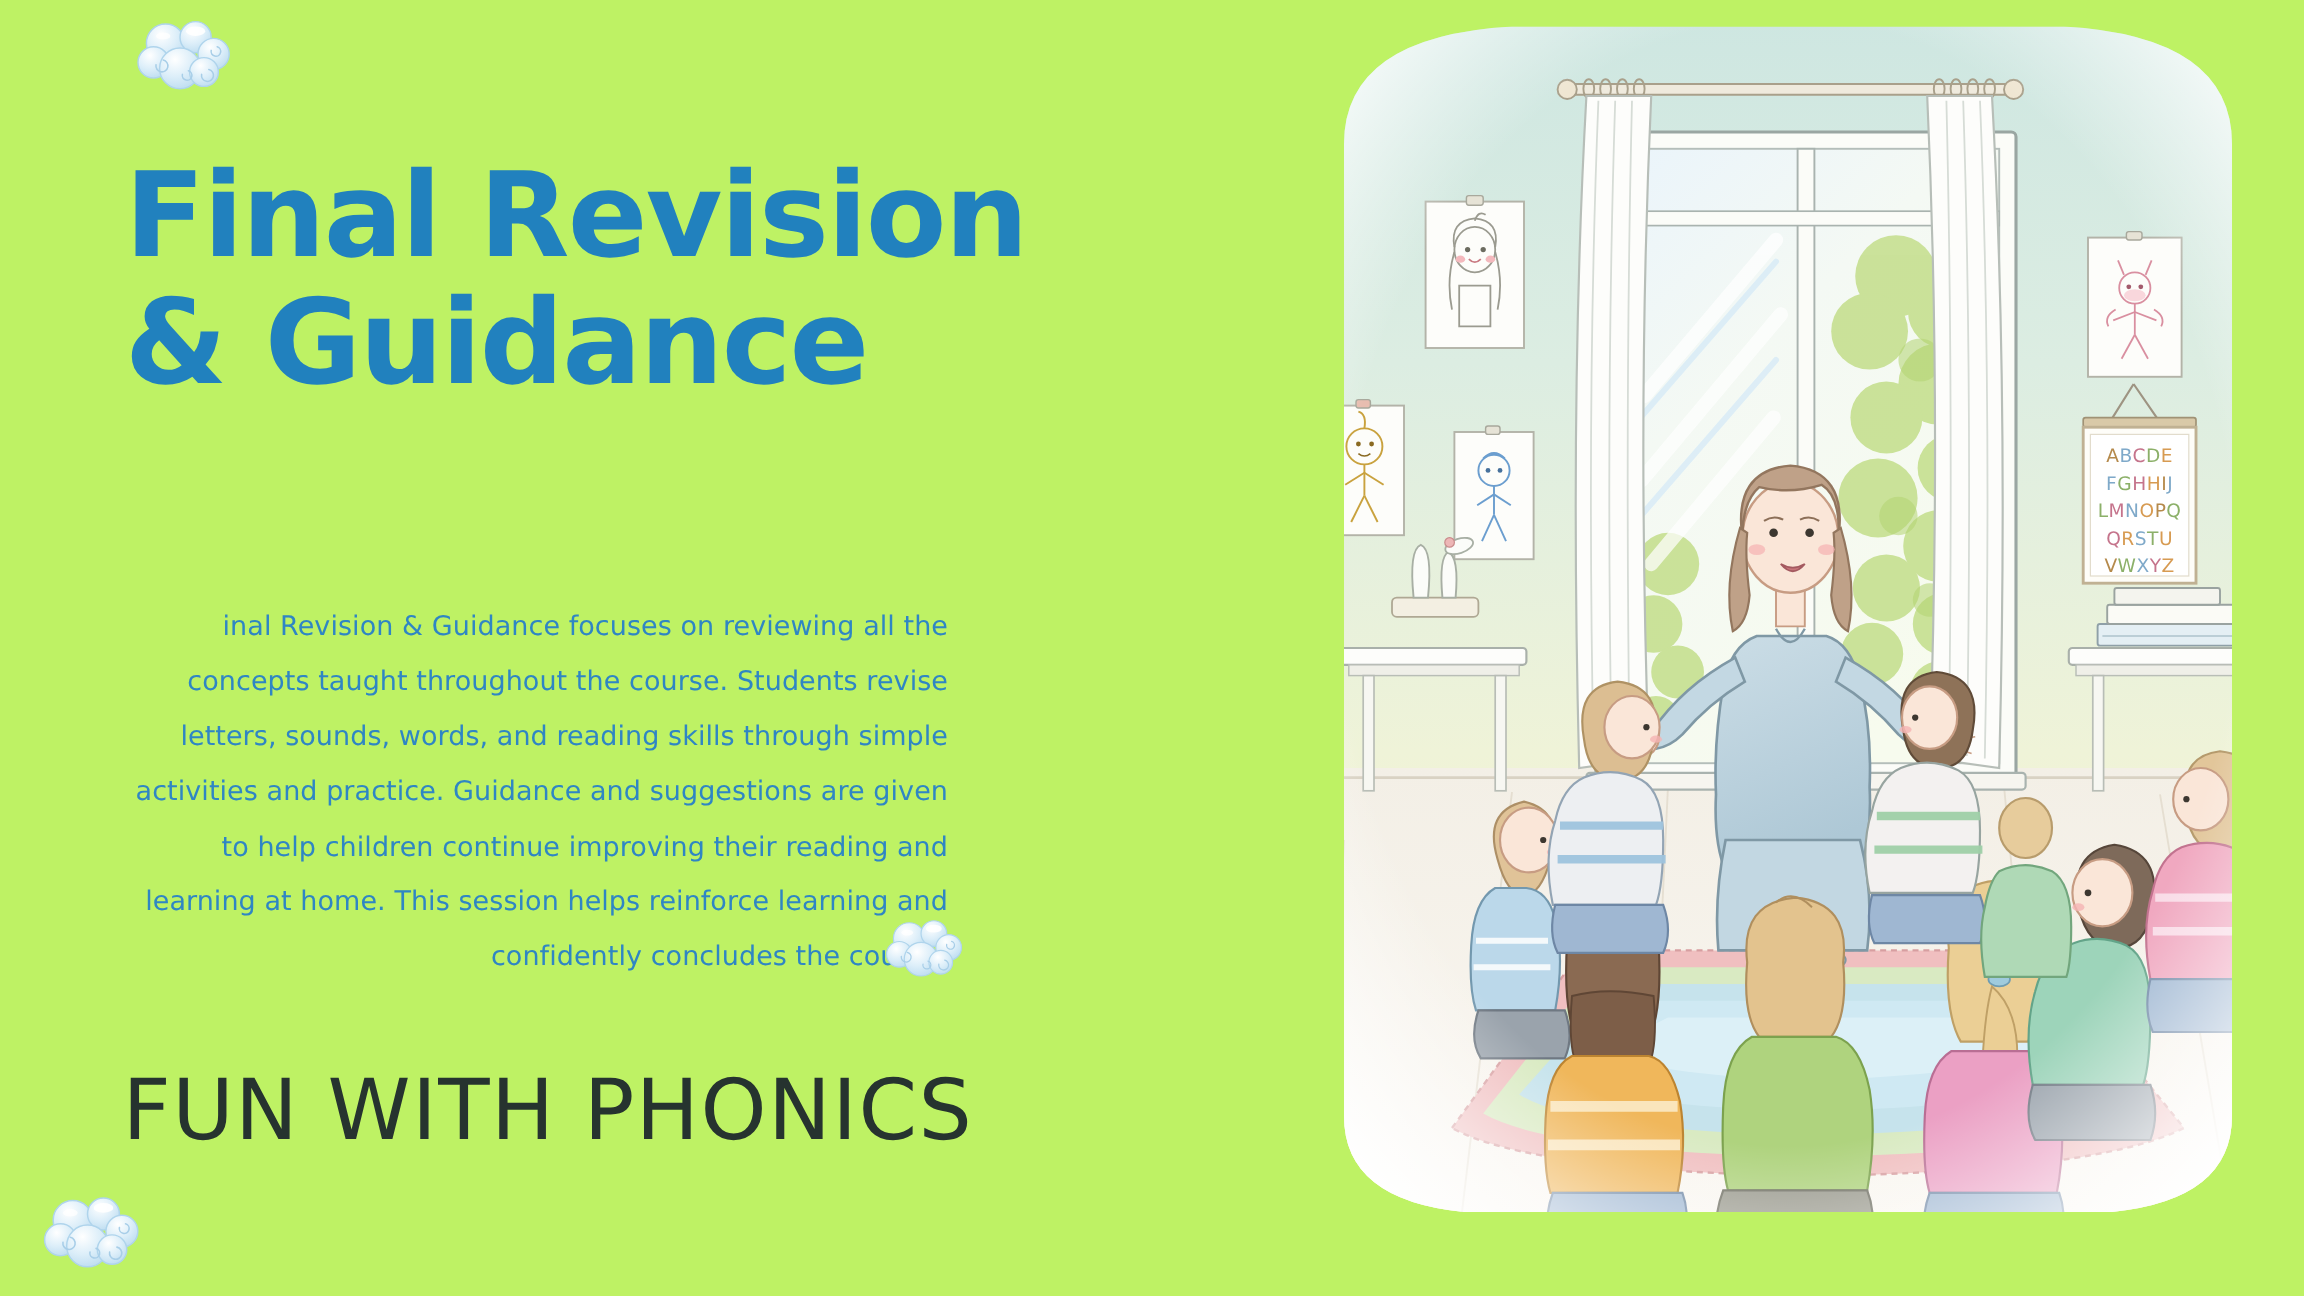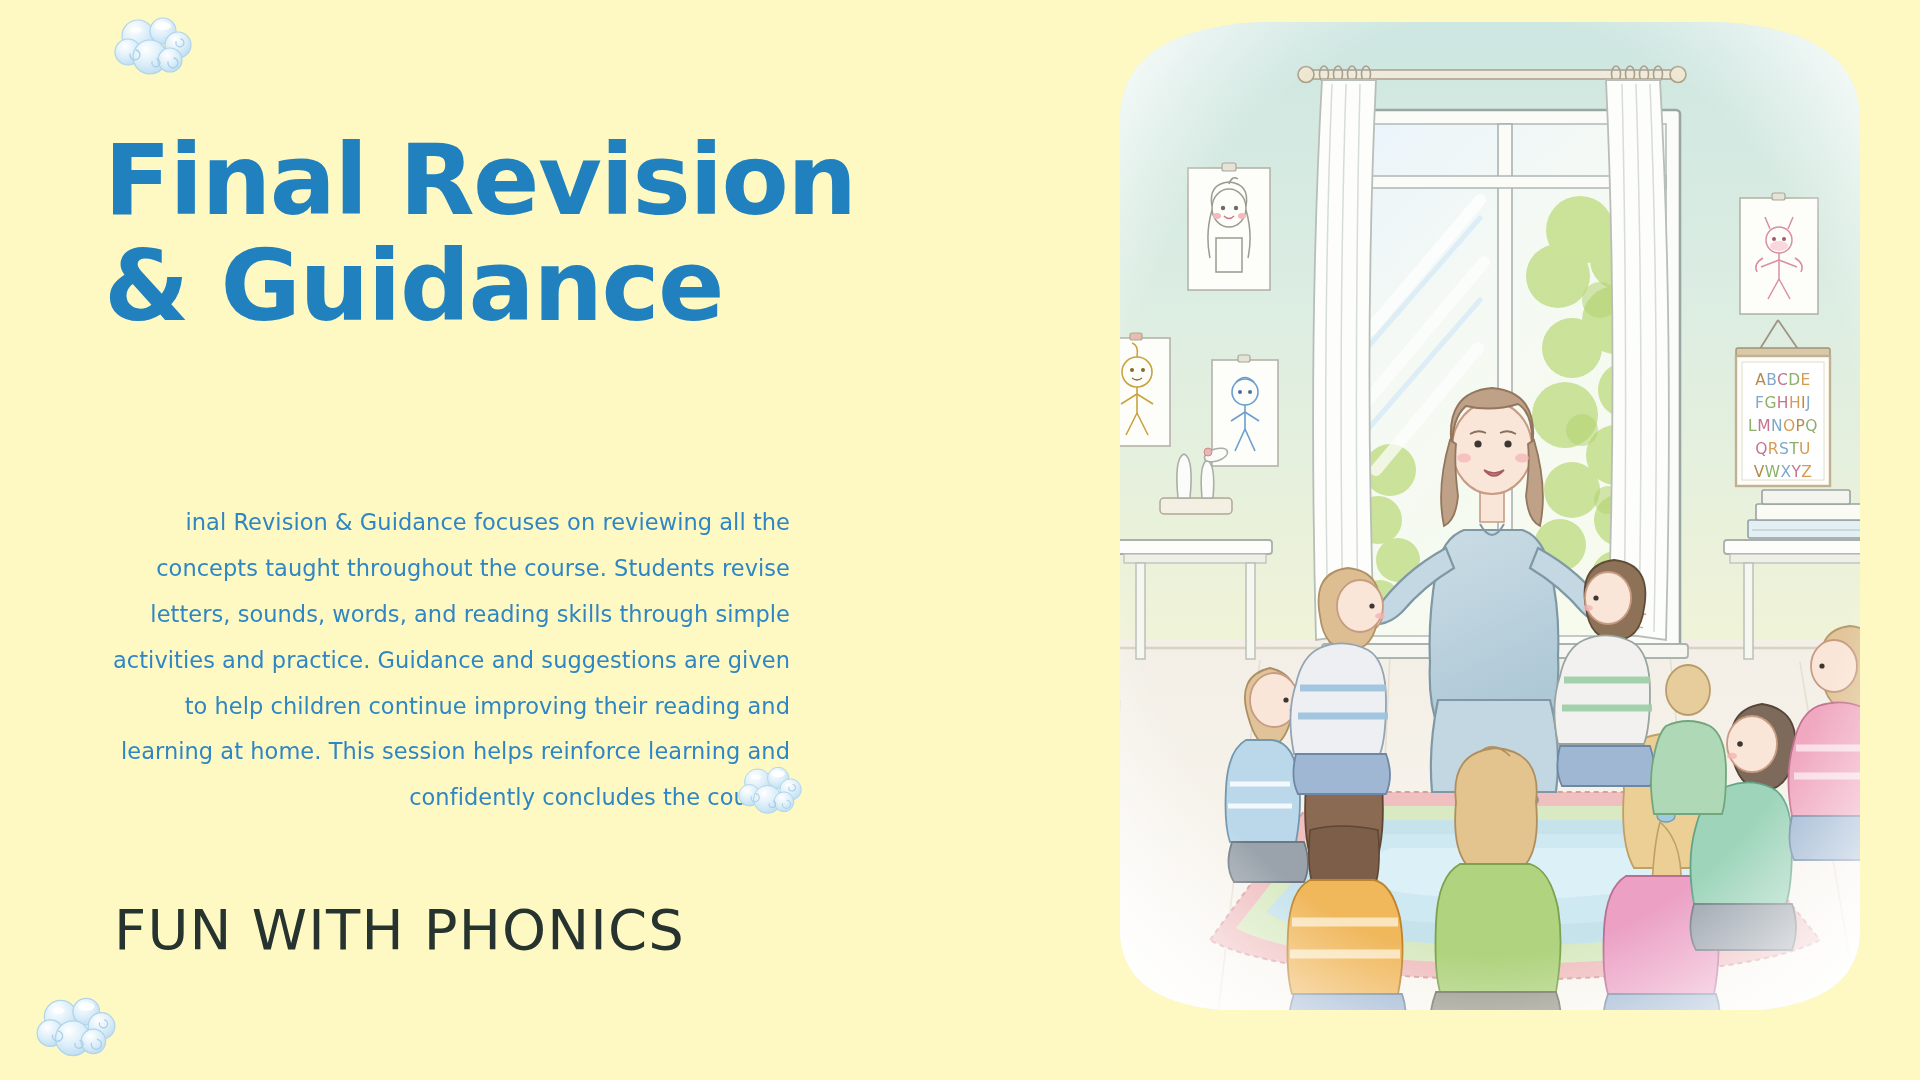--- a/index.html
+++ b/index.html
@@ -12,21 +12,21 @@
     width: 1920px;
     height: 1080px;
     overflow: hidden;
     position: relative;
     font-family: "Liberation Sans", "DejaVu Sans", sans-serif;
   }
 
   .slide {
     position: absolute;
     inset: 0;
-    background: #fef9c3;
+    background: #bef264;
   }
 
   
   .left-col {
     position: absolute;
     left: 0; top: 0;
     width: 1060px;
     height: 1080px;
   }
 
@@ -56,24 +56,24 @@
     line-height: 2.04;
     color: #2F86C4;
     letter-spacing: 0.05px;
     text-align: right;
   }
 
   .course-name {
     position: absolute;
     left: 102px;
     top: 890px;
-    margin: 12px;
+    margin: 0;
     font-family: "DejaVu Sans", "Liberation Sans", sans-serif;
     font-weight: normal;
-    font-size: 56px;
+    font-size: 70px;
     letter-spacing: 1.2px;
     color: #26332F;
     line-height: 1;
   }
 
   
   .cloud {
     position: absolute;
     pointer-events: none;
   }

